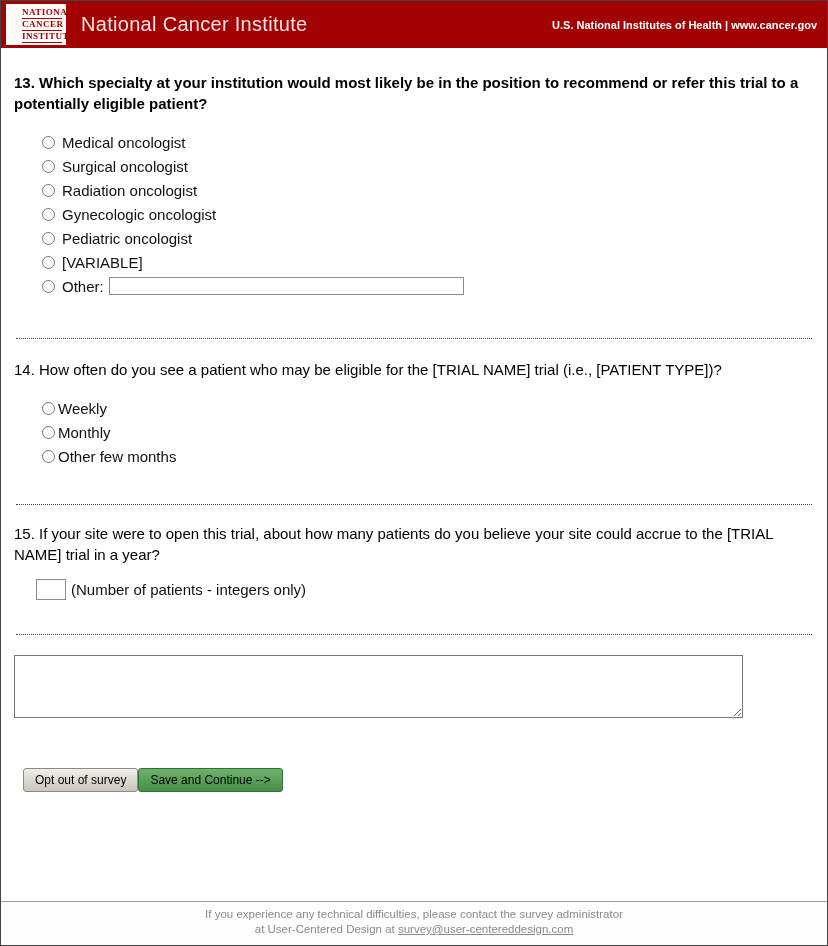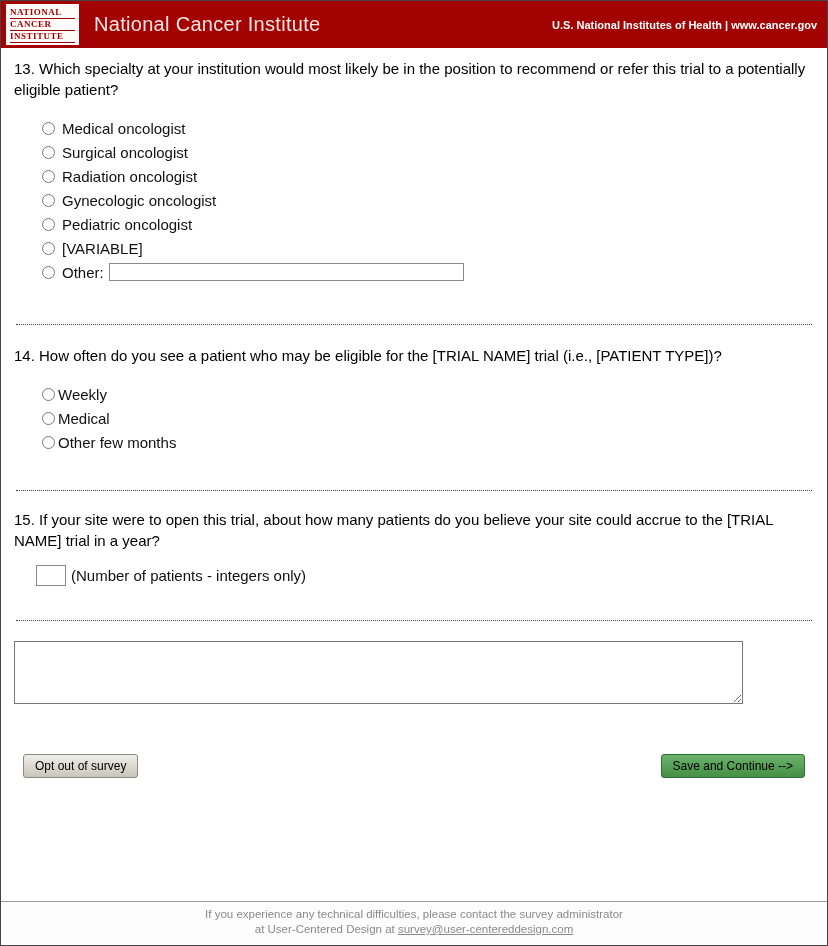--- a/index.html
+++ b/index.html
@@ -2,50 +2,50 @@
 <html><head>
 <meta charset="utf-8">
 <style>
   * { margin:0; padding:0; box-sizing:border-box; }
   html,body { background:#fff; }
   body { font-family:"Liberation Sans", sans-serif; color:#111; }
   .page { width:828px; height:946px; border:1px solid #444; background:#fff; display:flex; flex-direction:column; overflow:hidden; }
 
   
   .nci-header { height:47px; background:#A30202; display:flex; align-items:center; position:relative; flex-shrink:0; }
-  .logo-box { background:#fdfcfa; width:73px; min-height:38px; margin-left:5px; padding:3px 4px 2px 4px; display:flex; flex-direction:column; justify-content:center; }
+  .logo-box { background:#fdfcfa; width:60px; min-height:38px; margin-left:5px; padding:3px 4px 2px 16px; display:flex; flex-direction:column; justify-content:center; }
   .logo-line { font-family:"Liberation Serif", serif; font-size:9px; line-height:11px; color:#A30202; letter-spacing:0.5px; border-bottom:1px solid #A30202; font-weight:bold; }
   .header-title { margin-left:15px; font-size:20px; color:#F3E4E4; letter-spacing:0.3px; }
   .header-right { position:absolute; right:10px; top:0; height:100%; display:flex; align-items:center; font-size:11px; font-weight:bold; color:#fff;text-align:right; }
 
   
   .main { flex:1; padding:0 13px; }
   .question { font-size:15px; line-height:21px; color:#000; }
-  .q13-question { margin-top:10px; }
+  .q13-question { margin-top:24px;font-weight:bold; }
   .options { margin-top:16px; margin-left:28px; }
   .option-row { height:24px; display:flex; align-items:center; font-size:15px; }
   .option-row input[type=radio] { width:13px; height:13px; margin-right:7px; }
   .options-tight .option-row input[type=radio] { margin-right:3px; }
   .other-input { width:355px; height:18px; border:1px solid #8a8a8a; margin-left:5px; font-size:13px; padding:0 3px; background:#fff; }
 
   .dotted-sep { border-top:1px dotted #444; margin-left:2px; margin-right:2px; height:0; }
   .sep1 { margin-top:40px; }
   .sep2 { margin-top:36px; }
   .sep3 { margin-top:34px; }
 
   .q14-question { margin-top:20px; }
   .q15-question { margin-top:18px; }
   .q15-row { margin-top:14px; margin-left:22px; display:flex; align-items:center; font-size:15px; }
   .num-input { width:30px; height:21px; border:1px solid #8a8a8a; margin-right:5px; font-size:13px; padding:0 3px; }
 
   .q16-question { margin-top:18px; }
   .big-textarea { display:block; margin-top:20px; width:729px; height:63px; border:1px solid #777; font-family:"Liberation Sans", sans-serif; font-size:13px; padding:3px; resize:both; }
 
   
-  .buttons-row { display:flex; justify-content:space-between; align-items:center; padding:0 9px; margin-top:50px; }
+  .buttons-row { display:flex; align-items:center; padding:0 9px; margin-top:50px; }
   .btn { font-family:"Liberation Sans", sans-serif; font-size:12px; color:#000; border-radius:3px; padding:4px 11px; cursor:pointer; }
   .btn-optout { background:linear-gradient(#efeee9,#c9c5bc); border:1px solid #8a8a82; }
   .btn-save { background:linear-gradient(#6cb26c,#459045); border:1px solid #2f6f35; }
 
   
   .footer { margin-top:10px; border-top:1px solid #999; padding:5px 0 8px 0; text-align:center; color:#8a8a8a; font-size:11.5px; line-height:15px; background:#fdfdfd; }
   .footer a { color:#8a8a8a; text-decoration:underline; }
 </style>
 </head>
 <body>
@@ -100,21 +100,21 @@
     <div class="dotted-sep sep1"></div>
 
     <p class="question q14-question">14. How often do you see a patient who may be eligible for the [TRIAL NAME] trial (i.e., [PATIENT TYPE])?</p>
     <div class="options options-tight">
       <label class="option-row">
         <input type="radio" name="q14-frequency" style="">
         <span>Weekly</span>
       </label>
       <label class="option-row">
         <input type="radio" name="q14-frequency" style="">
-        <span>Medical</span>
+        <span>Monthly</span>
       </label>
       <label class="option-row">
         <input type="radio" name="q14-frequency" style="">
         <span>Other few months</span>
       </label>
     </div>
 
     <div class="dotted-sep sep2"></div>
 
     <p class="question q15-question">15. If your site were to open this trial, about how many patients do you believe your site could accrue to the [TRIAL NAME] trial in a year?</p>

